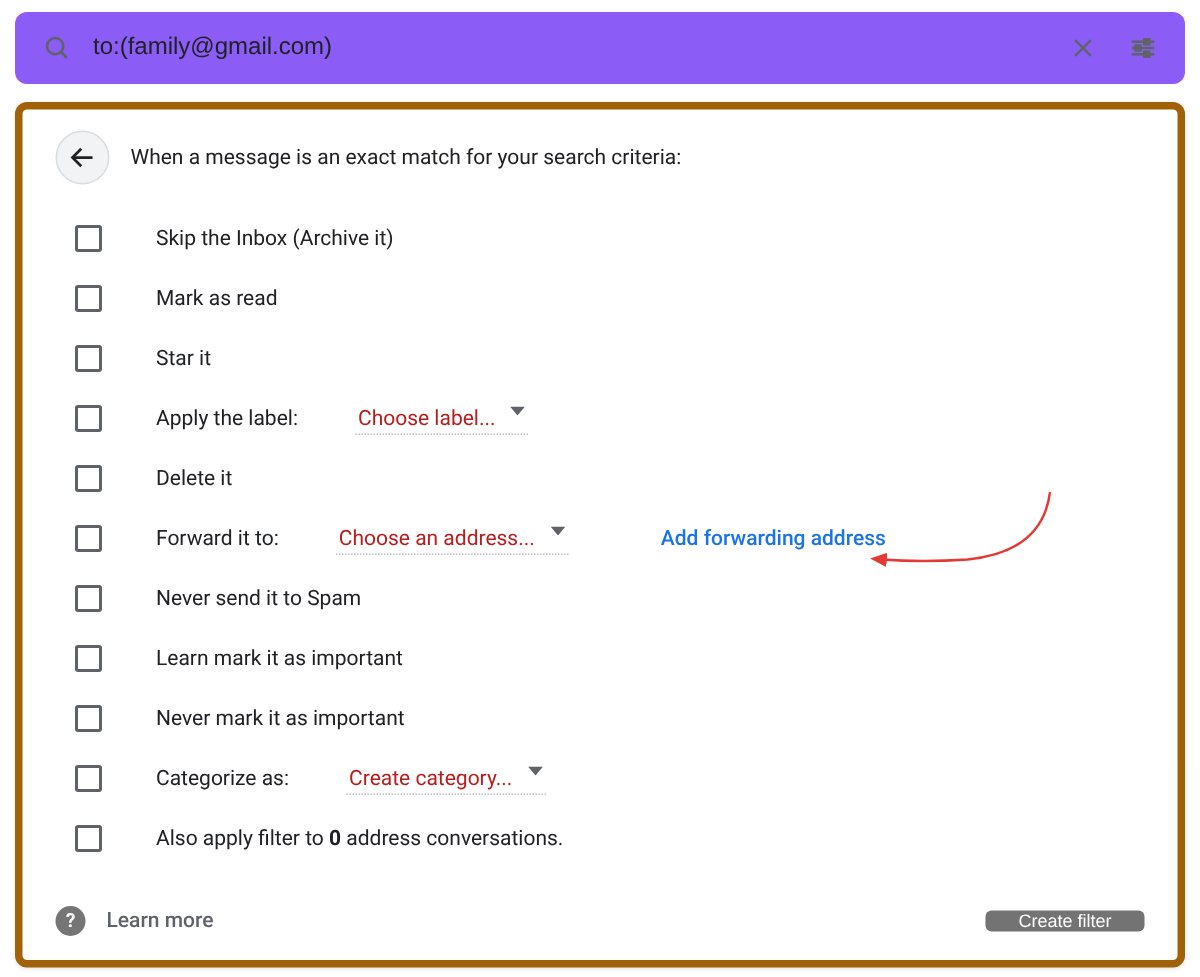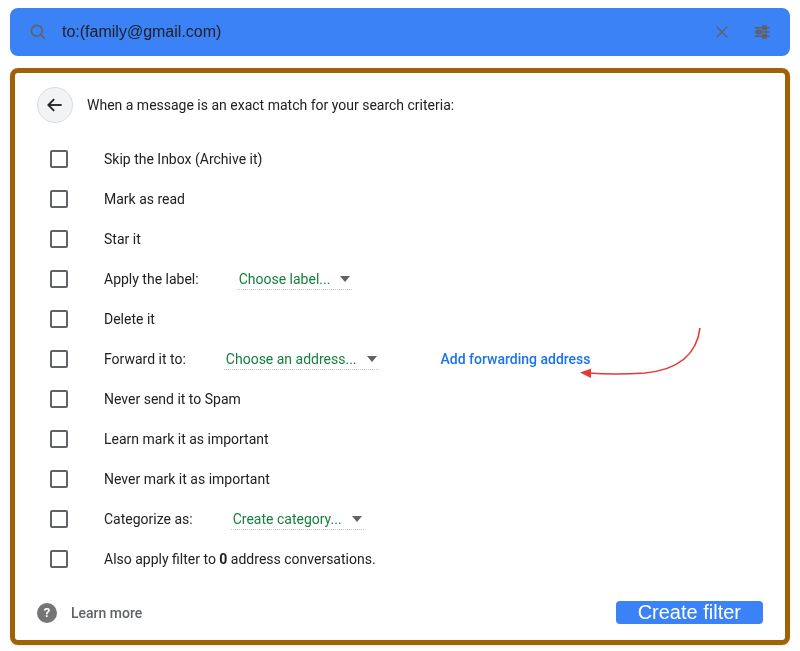--- a/index.html
+++ b/index.html
@@ -4,21 +4,21 @@
   <style>
     * { margin: 0; padding: 0; box-sizing: border-box; }
     body { font-family: Roboto, Arial, sans-serif; background: #fff; color: #202124; font-size: 14px; }
 
     .container { width: 800px; height: 651px; position: relative; }
 
     .search-bar {
       display: flex;
       align-items: center;
       height: 48px;
-      background: #3b82f6;
+      background: #8b5cf6;
       border-radius: 8px;
       margin: 8px 10px 0 10px;
       padding: 0 8px;
     }
     .icon-btn {
       width: 40px; height: 40px;
       display: flex; align-items: center; justify-content: center;
       border-radius: 50%; cursor: pointer; color: #5f6368;
       background: transparent; border: none;
     }
@@ -63,23 +63,23 @@
       width: 18px; height: 18px;
       border: 2px solid #5f6368;
       border-radius: 2px;
       flex-shrink: 0;
       cursor: pointer;
       margin-left: 13px;
     }
     .option-label { font-size: 14px; color: #202124; }
 
     .dropdown {
-      display: inline-flex; align-items: center;
+      display: inline-flex; 
       border-bottom: 1px dotted #bdc1c6;
-      color: #15803d;
+      color: #b91c1c;
       cursor: pointer;
       padding: 2px 2px;
       margin-left: 2px;
     }
     .dropdown .dd-text { margin-right: 10px; }
 
     .link-blue { color: #1a73e8; font-weight: 500; cursor: pointer; margin-left: 26px; }
 
     .bottom-row {
       position: absolute;
@@ -87,23 +87,23 @@
       display: flex; align-items: center; justify-content: space-between;
     }
     .learn-more { display: flex; align-items: center; gap: 14px; color: #5f6368; cursor: pointer; font-weight: 500;}
     .help-circle {
       width: 20px; height: 20px; border-radius: 50%;
       background: #757575; color: #fff;
       display: flex; align-items: center; justify-content: center;
       font-size: 13px; font-weight: bold;
     }
     .create-btn {
-      background: #3b82f6; color: #fff;
+      background: #737373; color: #fff;
       border: none; border-radius: 4px;
-      padding: 0 22px; font-size: 20px; font-weight: 500;
+      padding: 0 22px; font-size: 12px; font-weight: 500;
       cursor: pointer;
     }
 
     .bold { font-weight: 700; }
 
     .arrow-annotation {
       position: absolute;
       top: 250px; left: 565px;
       pointer-events: none;
     }

